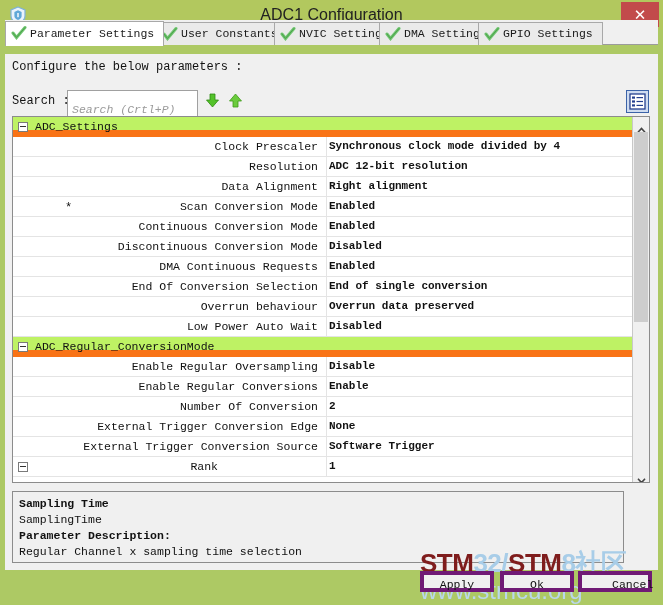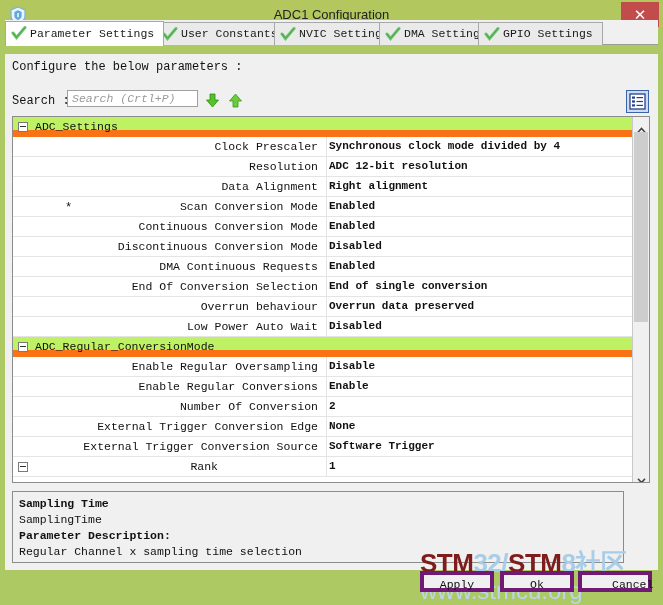--- a/index.html
+++ b/index.html
@@ -32,21 +32,21 @@
     left: 8px; top: 5px;
     width: 20px; height: 20px;
   }
   .title-text {
     position: absolute;
     left: 0; top: 0;
     width: 663px; height: 30px;
     line-height: 30px;
     text-align: center;
     font-family: "Liberation Sans", sans-serif;
-    font-size: 13px;
+    font-size: 16px;
     color: #222222;
   }
   .close-btn {
     position: absolute;
     right: 4px; top: 2px;
     width: 38px; height: 25px;
     background: #c24b4b;
     color: #ffffff;
     font-family: "Liberation Sans", sans-serif;
     font-size: 15px;
@@ -109,21 +109,21 @@
   
   .search-label {
     position: absolute;
     left: 7px; top: 40px;
     font-size: 12px;
     color: #111111;
   }
   .search-input {
     position: absolute;
     left: 62px; top: 36px;
-    width: 131px; height: 17px;
+    width: 131px; height: 39px;
     box-sizing: border-box;
     border: 1px solid #a0a0a0;
     background: #ffffff;
     font-family: "Liberation Mono", monospace;
     font-size: 11.5px;
     font-style: italic;
     color: #9a9a9a;
     padding: 0 4px;
     line-height: 19px;
     outline: none;

